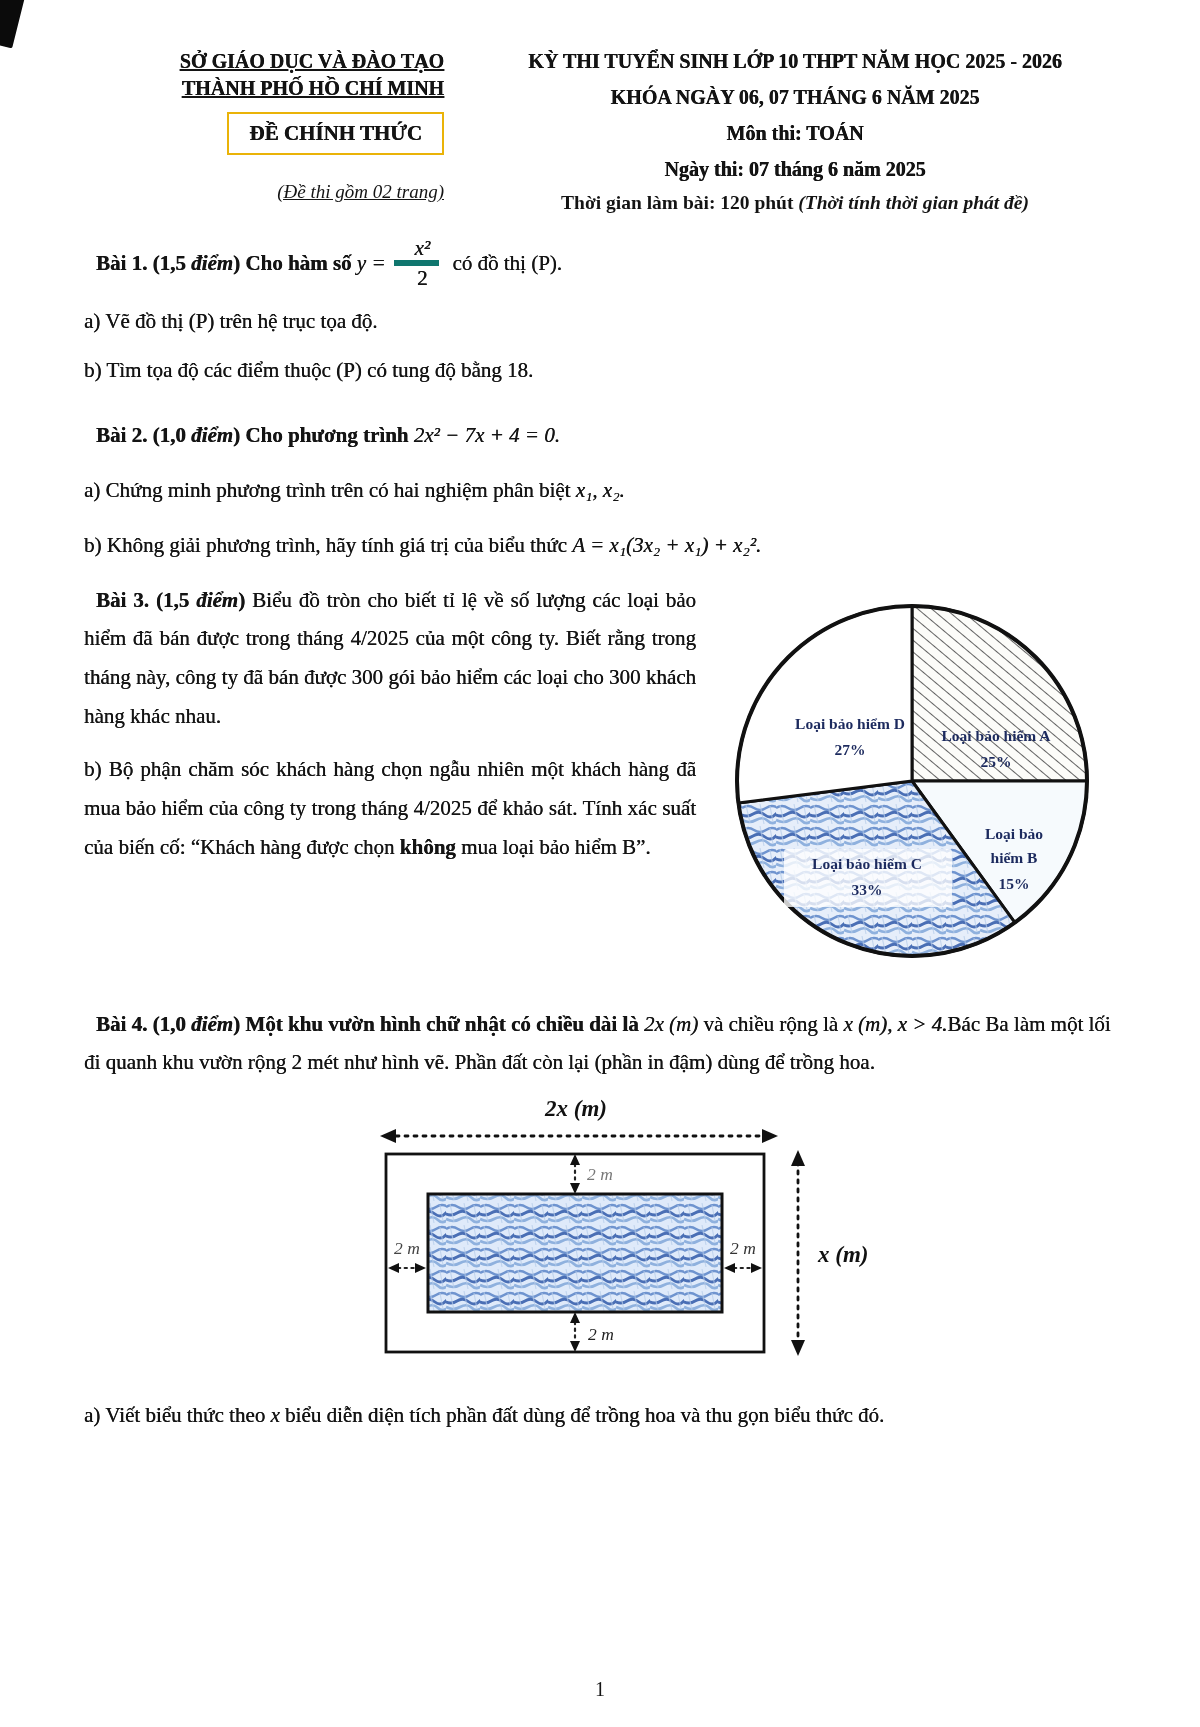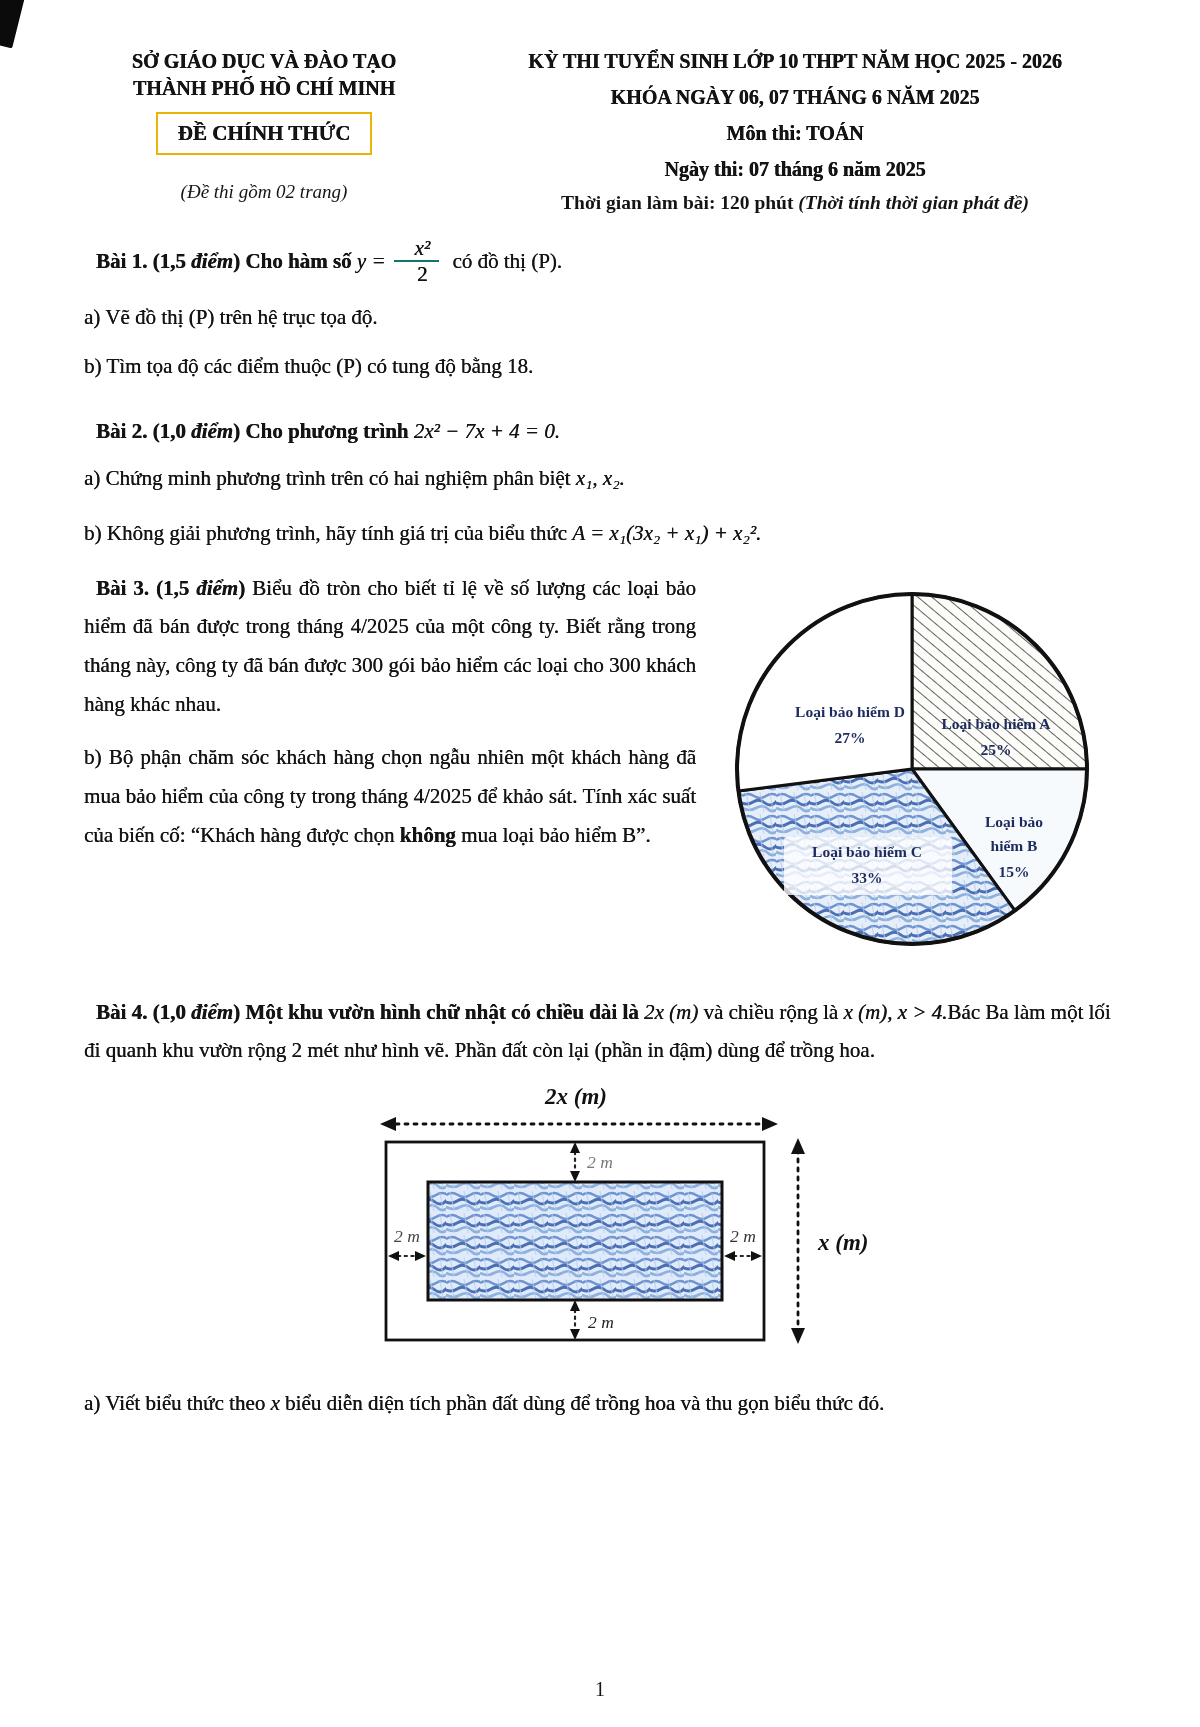--- a/index.html
+++ b/index.html
@@ -7,39 +7,39 @@
     position:relative;width:1200px;height:1727px;margin:0 auto;background:#fff;
     font-family:"Liberation Serif","DejaVu Serif",serif;color:#141414;overflow:hidden;
   }
   .content{padding:48px 68px 0 84px;}
   .b{font-weight:700;}
   .bi{font-weight:700;font-style:italic;}
   .math{font-style:italic;}
   p{margin:0;font-size:21px;line-height:1.85;text-shadow:0.3px 0 0 currentColor;}
   
   .hdr{display:flex;align-items:flex-start;}
-  .hdr-left{width:360px;text-align:center;flex:none;}
+  .hdr-left{width:360px;text-align:right;flex:none;text-decoration:underline;}
   .hdr-left .ln{font-size:20px;line-height:1.35;font-weight:700;text-shadow:0.4px 0 0 #000;}
   .official-box{
     display:inline-block;margin-top:10px;padding:7px 20px;border:2px solid #eab308;
     font-size:21px;font-weight:700;text-shadow:0.4px 0 0 #000;
   }
   .pages-note{margin-top:26px;font-size:19px;font-style:italic;}
   .hdr-right{flex:1;text-align:center;padding-left:14px;}
   .hdr-right .ln{font-size:20px;line-height:1.3;font-weight:700;margin-bottom:10px;text-shadow:0.4px 0 0 #000;}
   .hdr-right .duration{font-size:19.5px;margin-top:2px;}
   
   .prob{margin-top:0;}
   .lead{text-indent:12px;}
   .part{margin-top:10px;}
   .frac{
     display:inline-flex;flex-direction:column;align-items:center;vertical-align:middle;
     margin:0 8px;line-height:1.15;transform:translateY(-2px);
   }
-  .frac .fnum{border-bottom:2px solid #0f766e;padding:0 9px 0;}
+  .frac .fnum{border-bottom:6px solid #0f766e;padding:0 9px 0;}
   .frac .fden{padding-top:0;}
   
   .p3wrap{display:flex;margin-top:16px;}
   .p3text{width:612px;flex:none;text-align:justify;}
   .p3text .part-a{
     background:linear-gradient(90deg,rgba(135,225,235,0) 0%,rgba(135,225,235,.30) 18%,rgba(135,225,235,.12) 55%,rgba(135,225,235,0) 90%) no-repeat 0 6px / 100% 26px;
   }
   .pie-col{flex:1;display:flex;justify-content:flex-start;margin-top:-4px;}
   svg text{font-family:"Liberation Serif","DejaVu Serif",serif;}
   .pie-lab{font-size:15.5px;font-weight:700;fill:#1c2a5e;}
@@ -84,21 +84,21 @@
       <p class="lead"><span class="b">Bài 1.</span><span class="b"> (1,5 </span><span class="bi">điểm</span><span class="b">) Cho hàm số </span><span class="math">y =</span><span class="frac">
             <span class="fnum math">x²</span>
             <span class="fden">2</span>
           </span><span> có đồ thị (P).</span></p>
       <p class="part">a) Vẽ đồ thị (P) trên hệ trục tọa độ.</p>
       <p class="part">b) Tìm tọa độ các điểm thuộc (P) có tung độ bằng 18.</p>
     </section>
 
     <section class="prob" style="margin-top:26px;">
       <p class="lead"><span class="b">Bài 2.</span><span class="b"> (1,0 </span><span class="bi">điểm</span><span class="b">) Cho phương trình </span><span class="math">2x² − 7x + 4 = 0.</span></p>
-      <p class="part" style="margin-top:8px;"><span>a) Chứng minh phương trình trên có hai nghiệm phân biệt </span><span class="math">x₁, x₂.</span></p>
+      <p class="part" style="margin-top:16px;"><span>a) Chứng minh phương trình trên có hai nghiệm phân biệt </span><span class="math">x₁, x₂.</span></p>
       <p class="part" style="margin-top:16px;"><span>b) Không giải phương trình, hãy tính giá trị của biểu thức </span><span class="math">A = x₁(3x₂ + x₁) + x₂².</span></p>
     </section>
 
     <div class="p3wrap">
       <div class="p3text">
         <p class="lead"><span class="b">Bài 3.</span><span class="b"> (1,5 </span><span class="bi">điểm</span><span class="b">) </span><span>Biểu đồ tròn cho biết tỉ lệ về số lượng các loại bảo hiểm đã bán được trong tháng 4/2025 của một công ty. Biết rằng trong tháng này, công ty đã bán được 300 gói bảo hiểm các loại cho 300 khách hàng khác nhau.</span></p>
         <p class="part" style="margin-top:14px;"><span>b) Bộ phận chăm sóc khách hàng chọn ngẫu nhiên một khách hàng đã mua bảo hiểm của công ty trong tháng 4/2025 để khảo sát. Tính xác suất của biến cố: “Khách hàng được chọn </span><span class="b">không</span><span> mua loại bảo hiểm B”.</span></p>
       </div>
       <div class="pie-col">
         <svg width="432" height="414" viewBox="-216 -204 432 414" aria-hidden="true">

